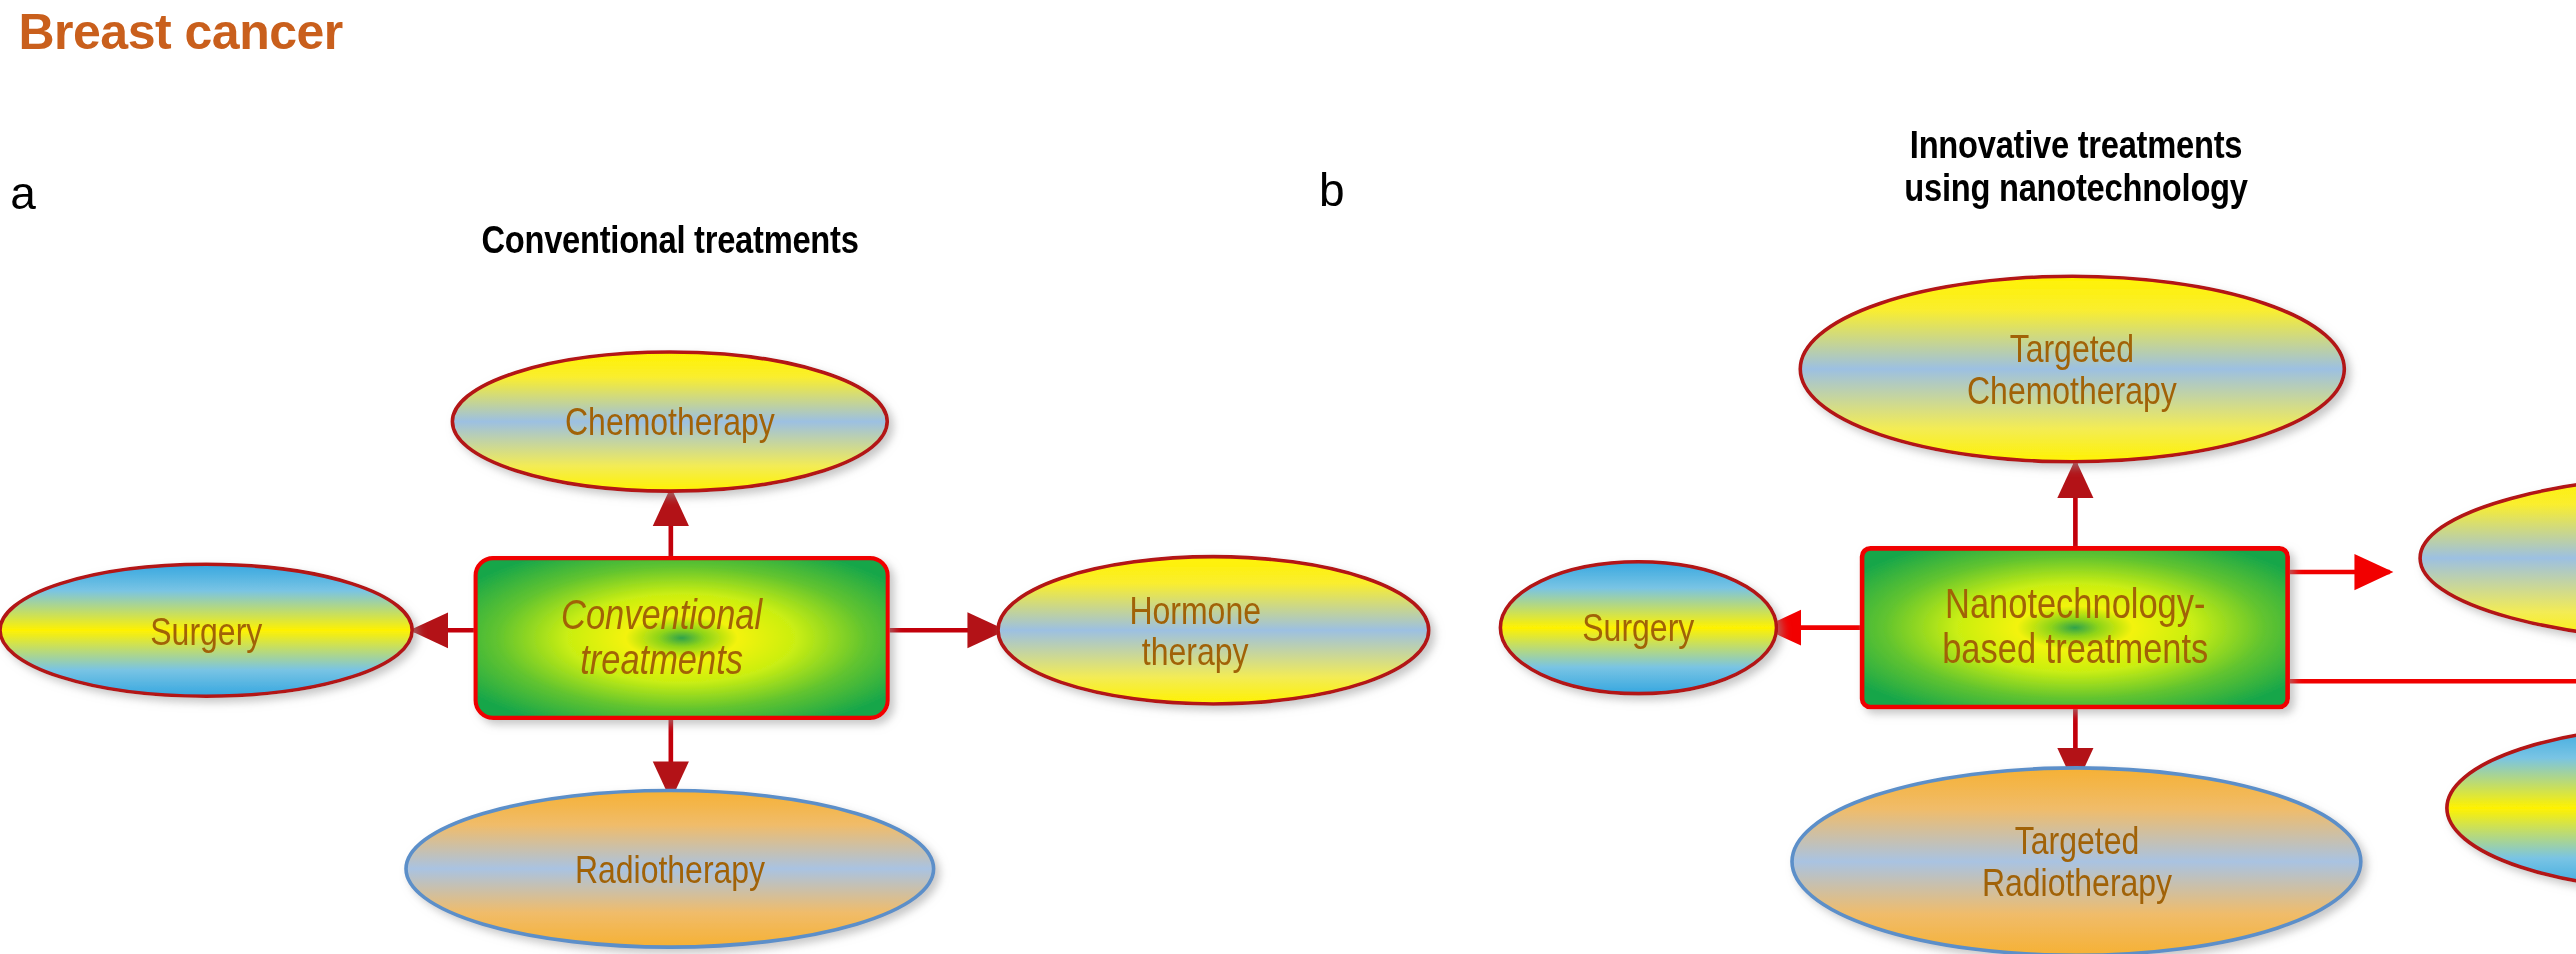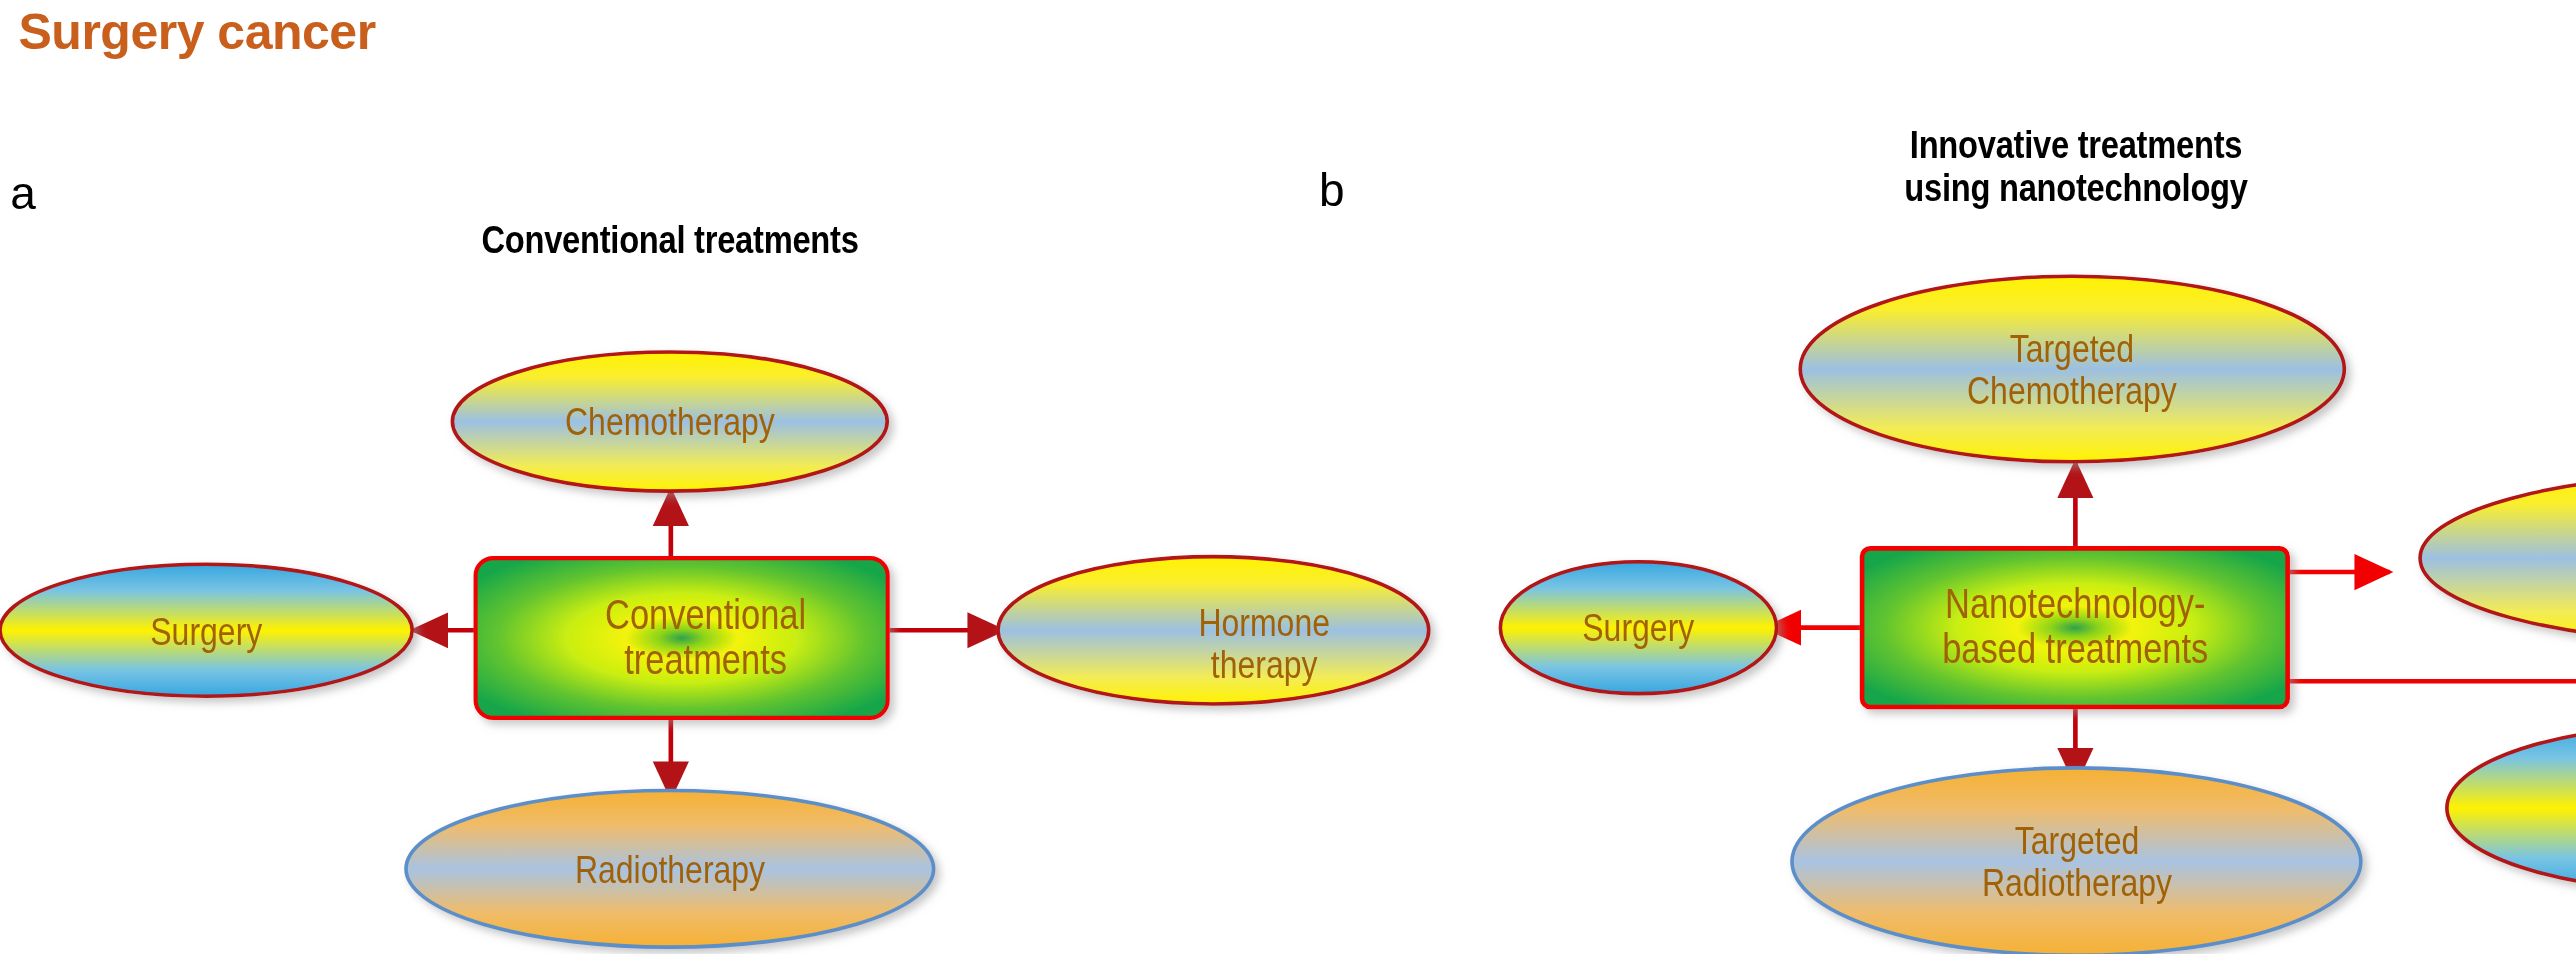--- a/index.html
+++ b/index.html
@@ -71,21 +71,21 @@
   }
   .nodetext span { transform: scaleX(0.82); display:block; }
   .t-ellipse { font-size: 39px; }
   .t-box { font-size: 42px; }
 </style>
 </head>
 <body>
 
 <div id="stage">
 
-  <div class="title">Surgery cancer</div>
+  <div class="title">Breast cancer</div>
 
   <svg class="graph" viewBox="0 0 5906 1853">
     <defs>
 
       <linearGradient id="gYBY" x1="0" y1="0" x2="0" y2="1">
         <stop offset="0%" stop-color="#FFF200"></stop>
         <stop offset="18%" stop-color="#FAEE2E"></stop>
         <stop offset="50%" stop-color="#9CC0E2"></stop>
         <stop offset="82%" stop-color="#F3EC55"></stop>
         <stop offset="100%" stop-color="#FFF200"></stop>
@@ -175,30 +175,30 @@
 using nanotechnology</div>
 
   <div class="nodetext t-ellipse" style="left:452px; top:384px; width:435px; height:75px;">
     <span>Chemotherapy</span>
   </div>
 
   <div class="nodetext t-ellipse" style="left:0px; top:594px; width:412px; height:75px;">
     <span>Surgery</span>
   </div>
 
-  <div class="nodetext t-ellipse" style="left:1049px; top:577px; width:431px; height:108px;align-items:flex-end;">
+  <div class="nodetext t-ellipse" style="left:980px; top:577px; width:431px; height:108px;">
     <span>Hormone
 therapy</span>
   </div>
 
   <div class="nodetext t-ellipse" style="left:406px; top:832px; width:528px; height:75px;">
     <span>Radiotherapy</span>
   </div>
 
-  <div class="nodetext t-box" style="left:500px; top:562px; width:412px; height:152px;">
+  <div class="nodetext t-box" style="left:456px; top:562px; width:412px; height:152px;font-style:italic;">
     <span>Conventional
 treatments</span>
   </div>
 
   <div class="nodetext t-ellipse" style="left:1800px; top:315px; width:544px; height:109px;">
     <span>Targeted
 Chemotherapy</span>
   </div>
 
   <div class="nodetext t-ellipse" style="left:1500px; top:591px; width:276px; height:73px;">

